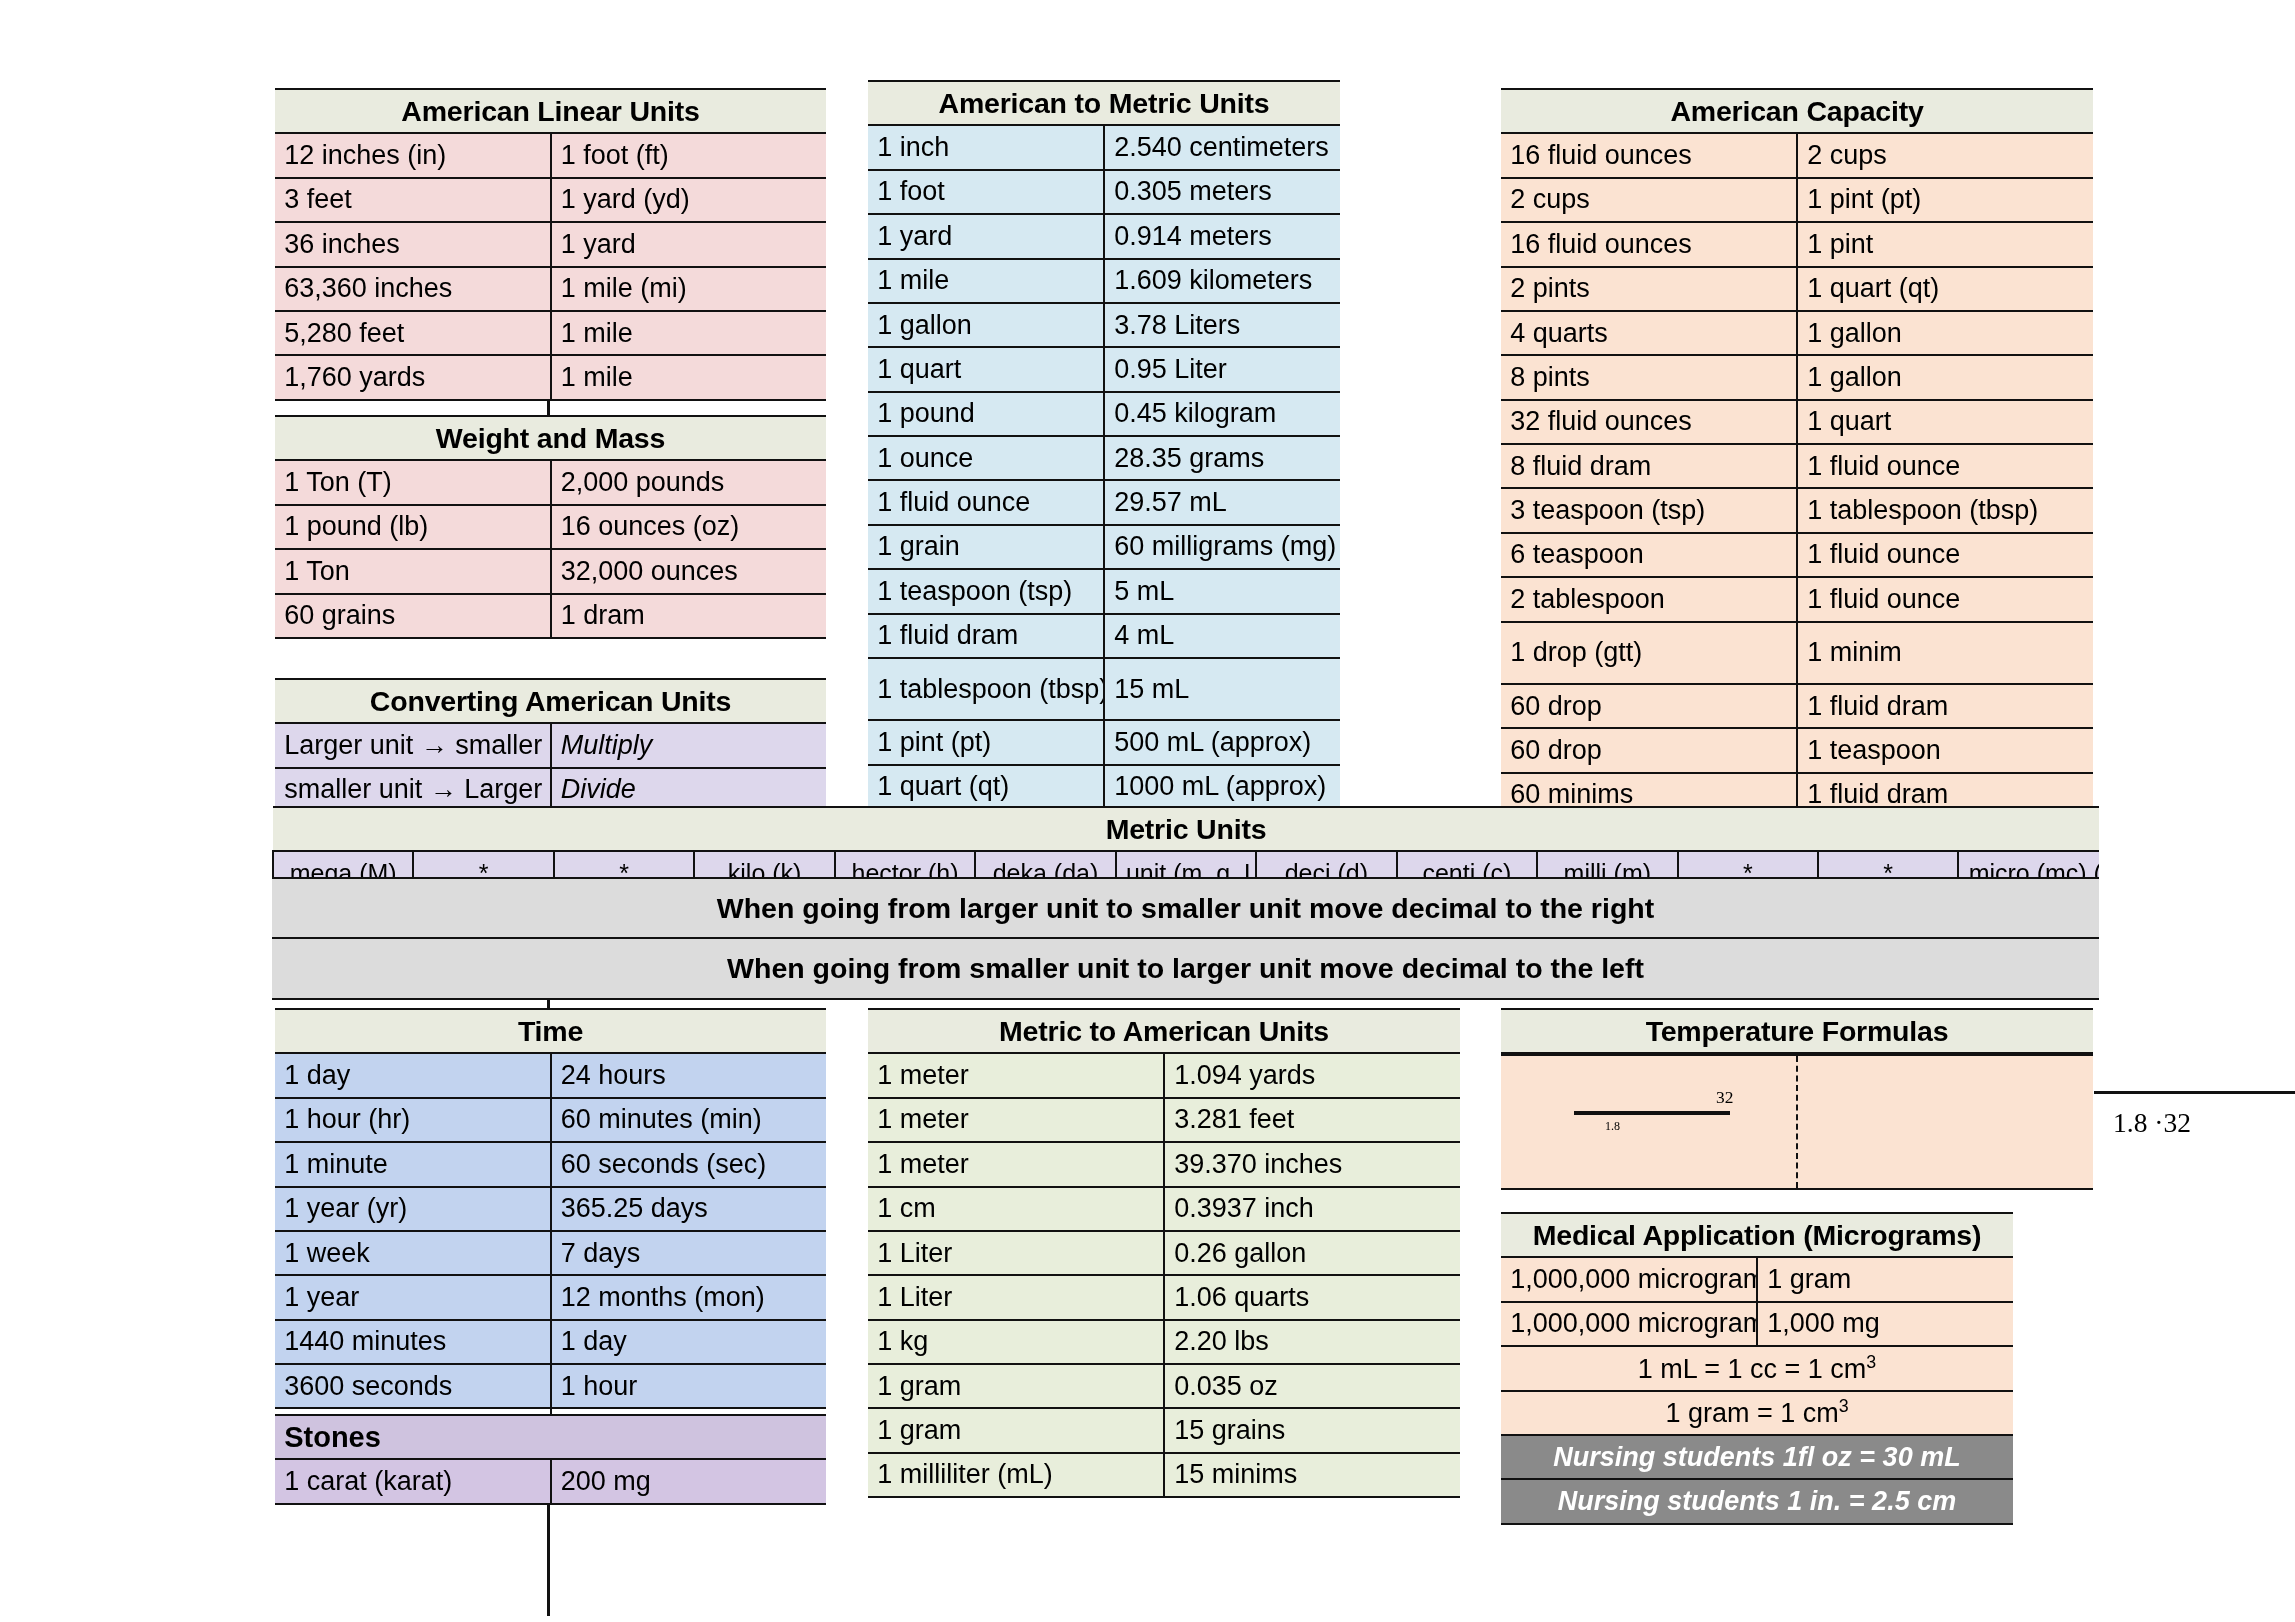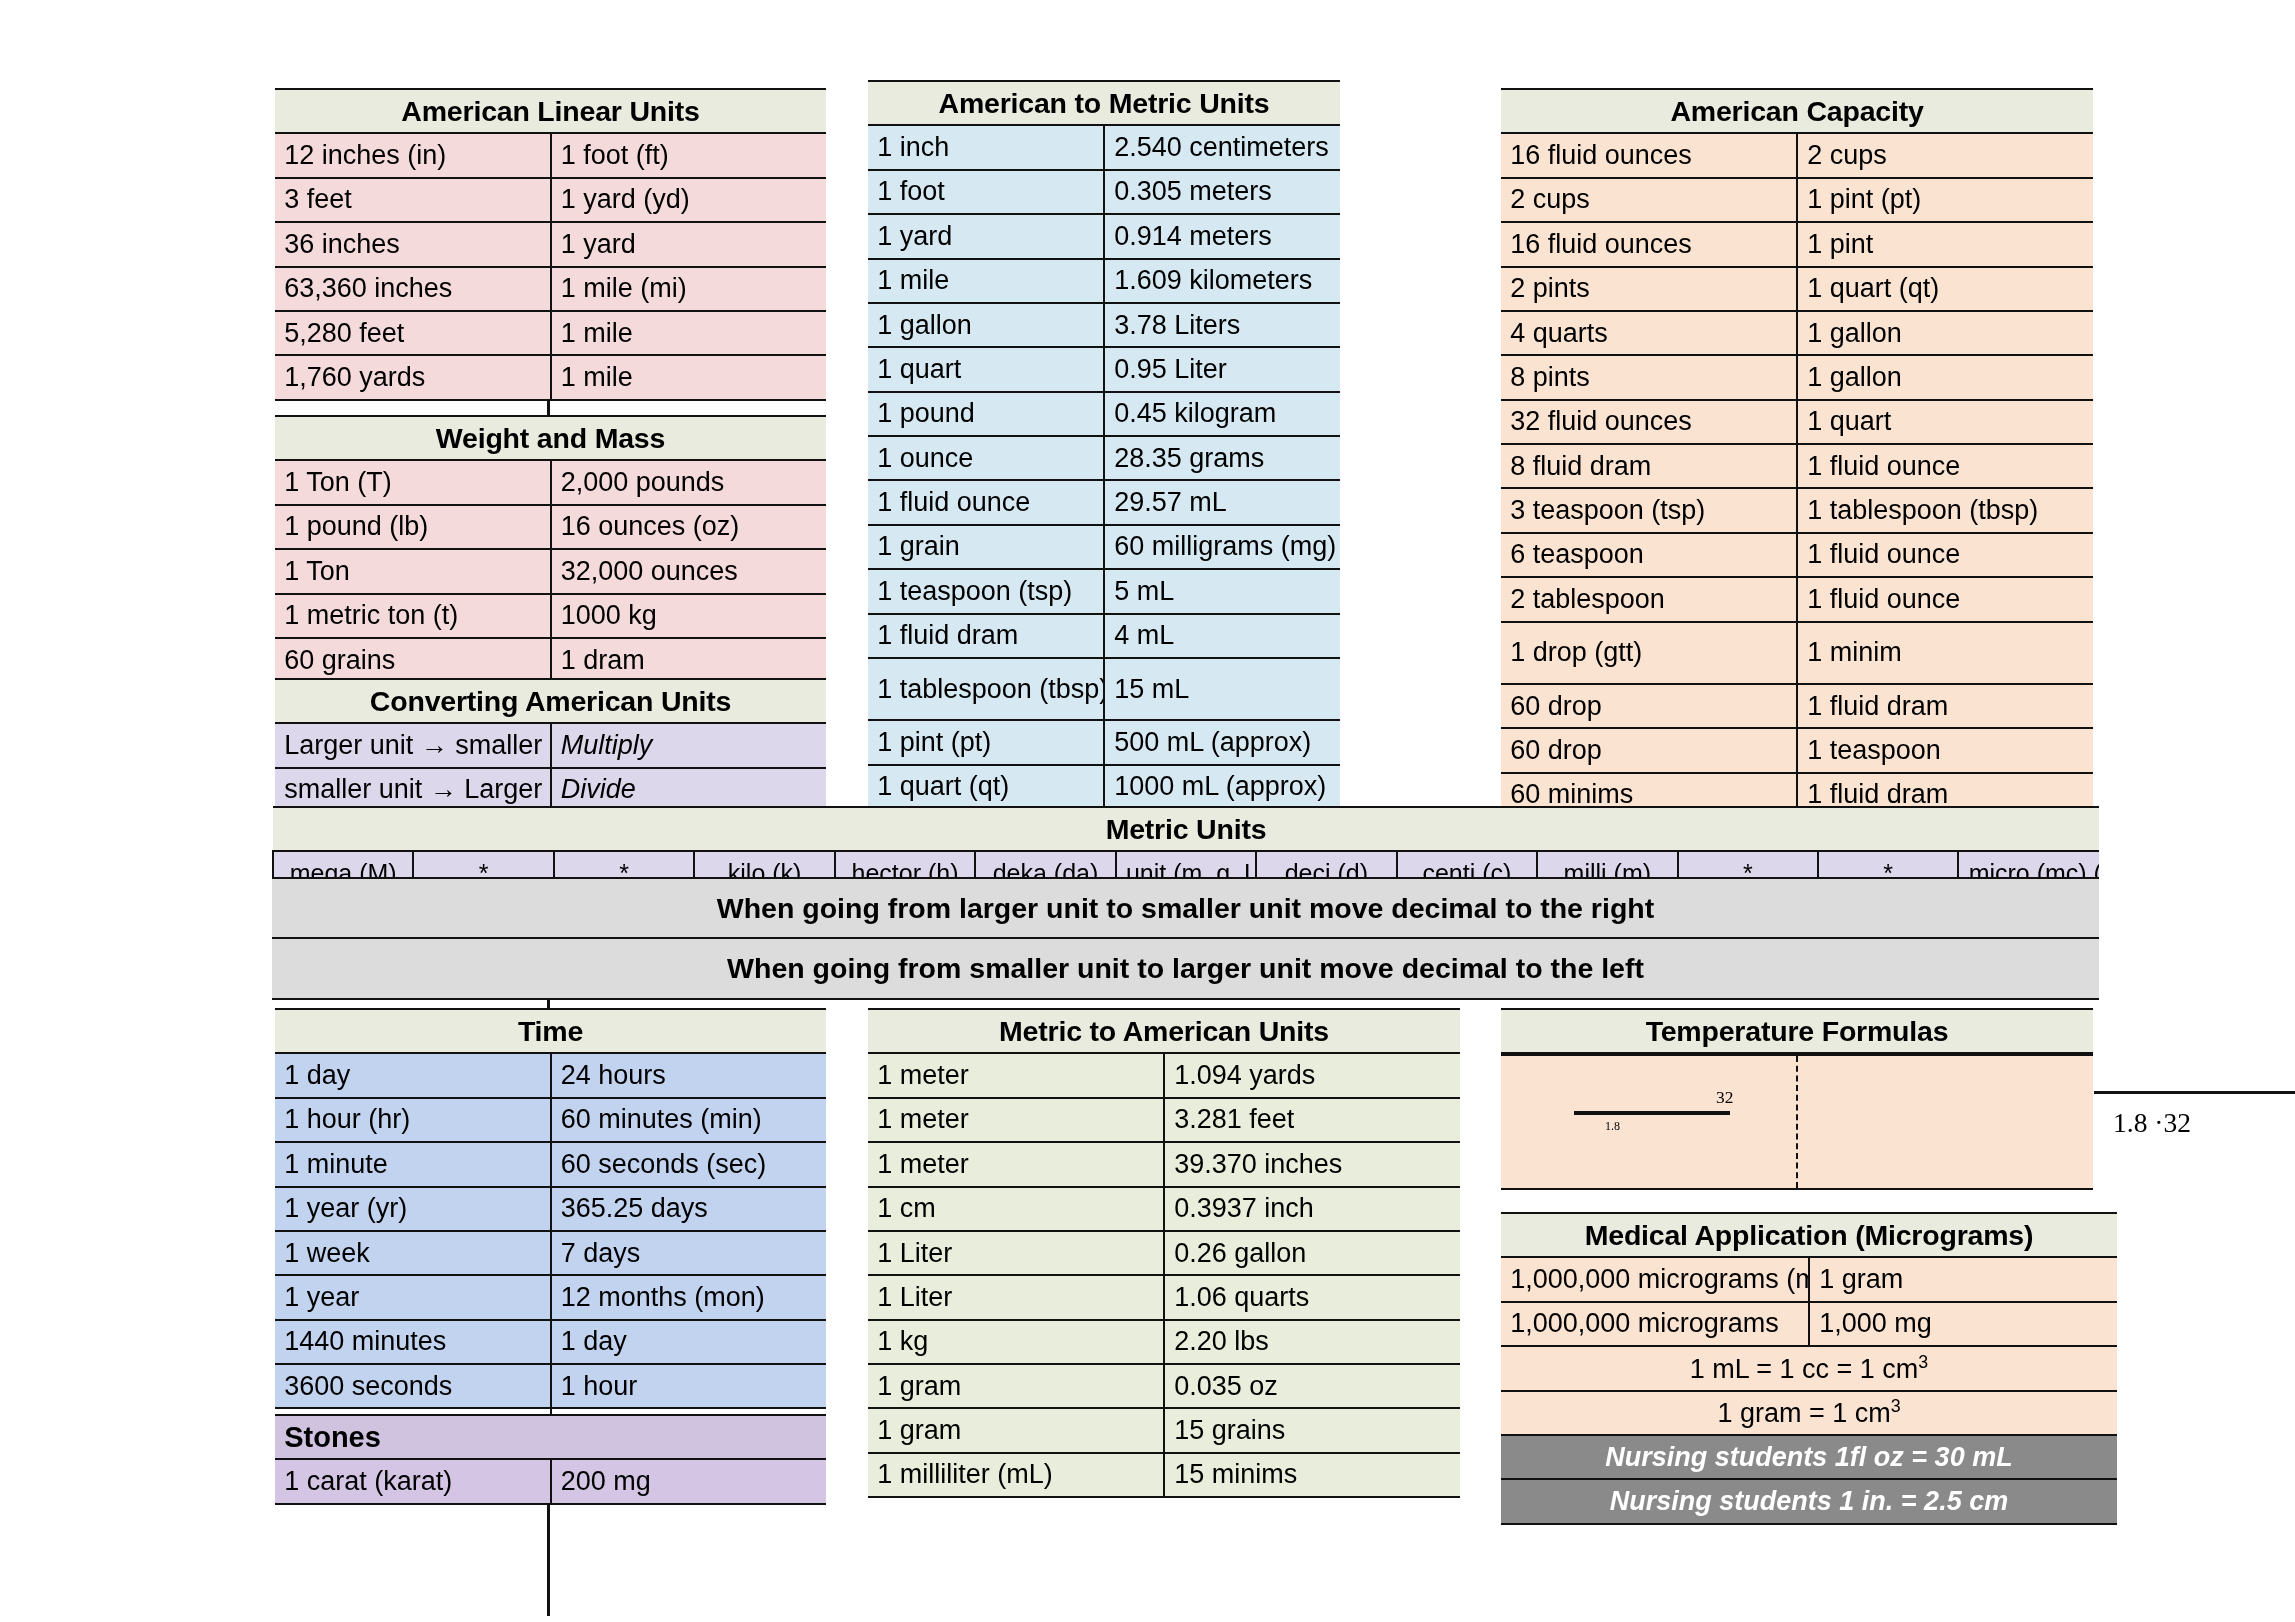--- a/index.html
+++ b/index.html
@@ -73,21 +73,21 @@
   #blk-a2m        { left: 868px; top: 80px;  width: 472px; }
   #blk-capacity   { left: 1501px; top: 88px; width: 592px; }
 
   #blk-metric     { left: 272px; top: 806px; width: 1827px; }
   #blk-bands      { left: 272px; top: 877px; width: 1827px; }
 
   #blk-time       { left: 275px; top: 1008px; width: 551px; }
   #blk-stones     { left: 275px; top: 1414px; width: 551px; }
   #blk-m2a        { left: 868px; top: 1008px; width: 592px; }
   #blk-temp       { left: 1501px; top: 1008px; width: 592px; }
-  #blk-medical    { left: 1501px; top: 1212px; width: 616px; }
+  #blk-medical    { left: 1501px; top: 1212px; width: 512px; }
 
   
   .vsep { position: absolute; width: 2.8px; background: #111; }
 
   
   .stray { position: absolute; background: #111; height: 2.8px; }
 
   
   .temp-cell {
     position: relative;
@@ -175,24 +175,20 @@
         <td class="f-pink" style="width:50%">1 Ton (T)</td>
         <td class="f-pink divider">2,000 pounds</td>
       </tr>
       <tr>
         <td class="f-pink">1 pound (lb)</td>
         <td class="f-pink divider">16 ounces (oz)</td>
       </tr>
       <tr>
         <td class="f-pink">1 Ton</td>
         <td class="f-pink divider">32,000 ounces</td>
-      </tr>
-      <tr>
-        <td class="f-pink">1 metric ton (t)</td>
-        <td class="f-pink divider">1000 kg</td>
       </tr>
       <tr>
         <td class="f-pink">60 grains</td>
         <td class="f-pink divider">1 dram</td>
       </tr>
     </tbody>
       </table>
   </div>
 
   <div class="blk" id="blk-converting">

